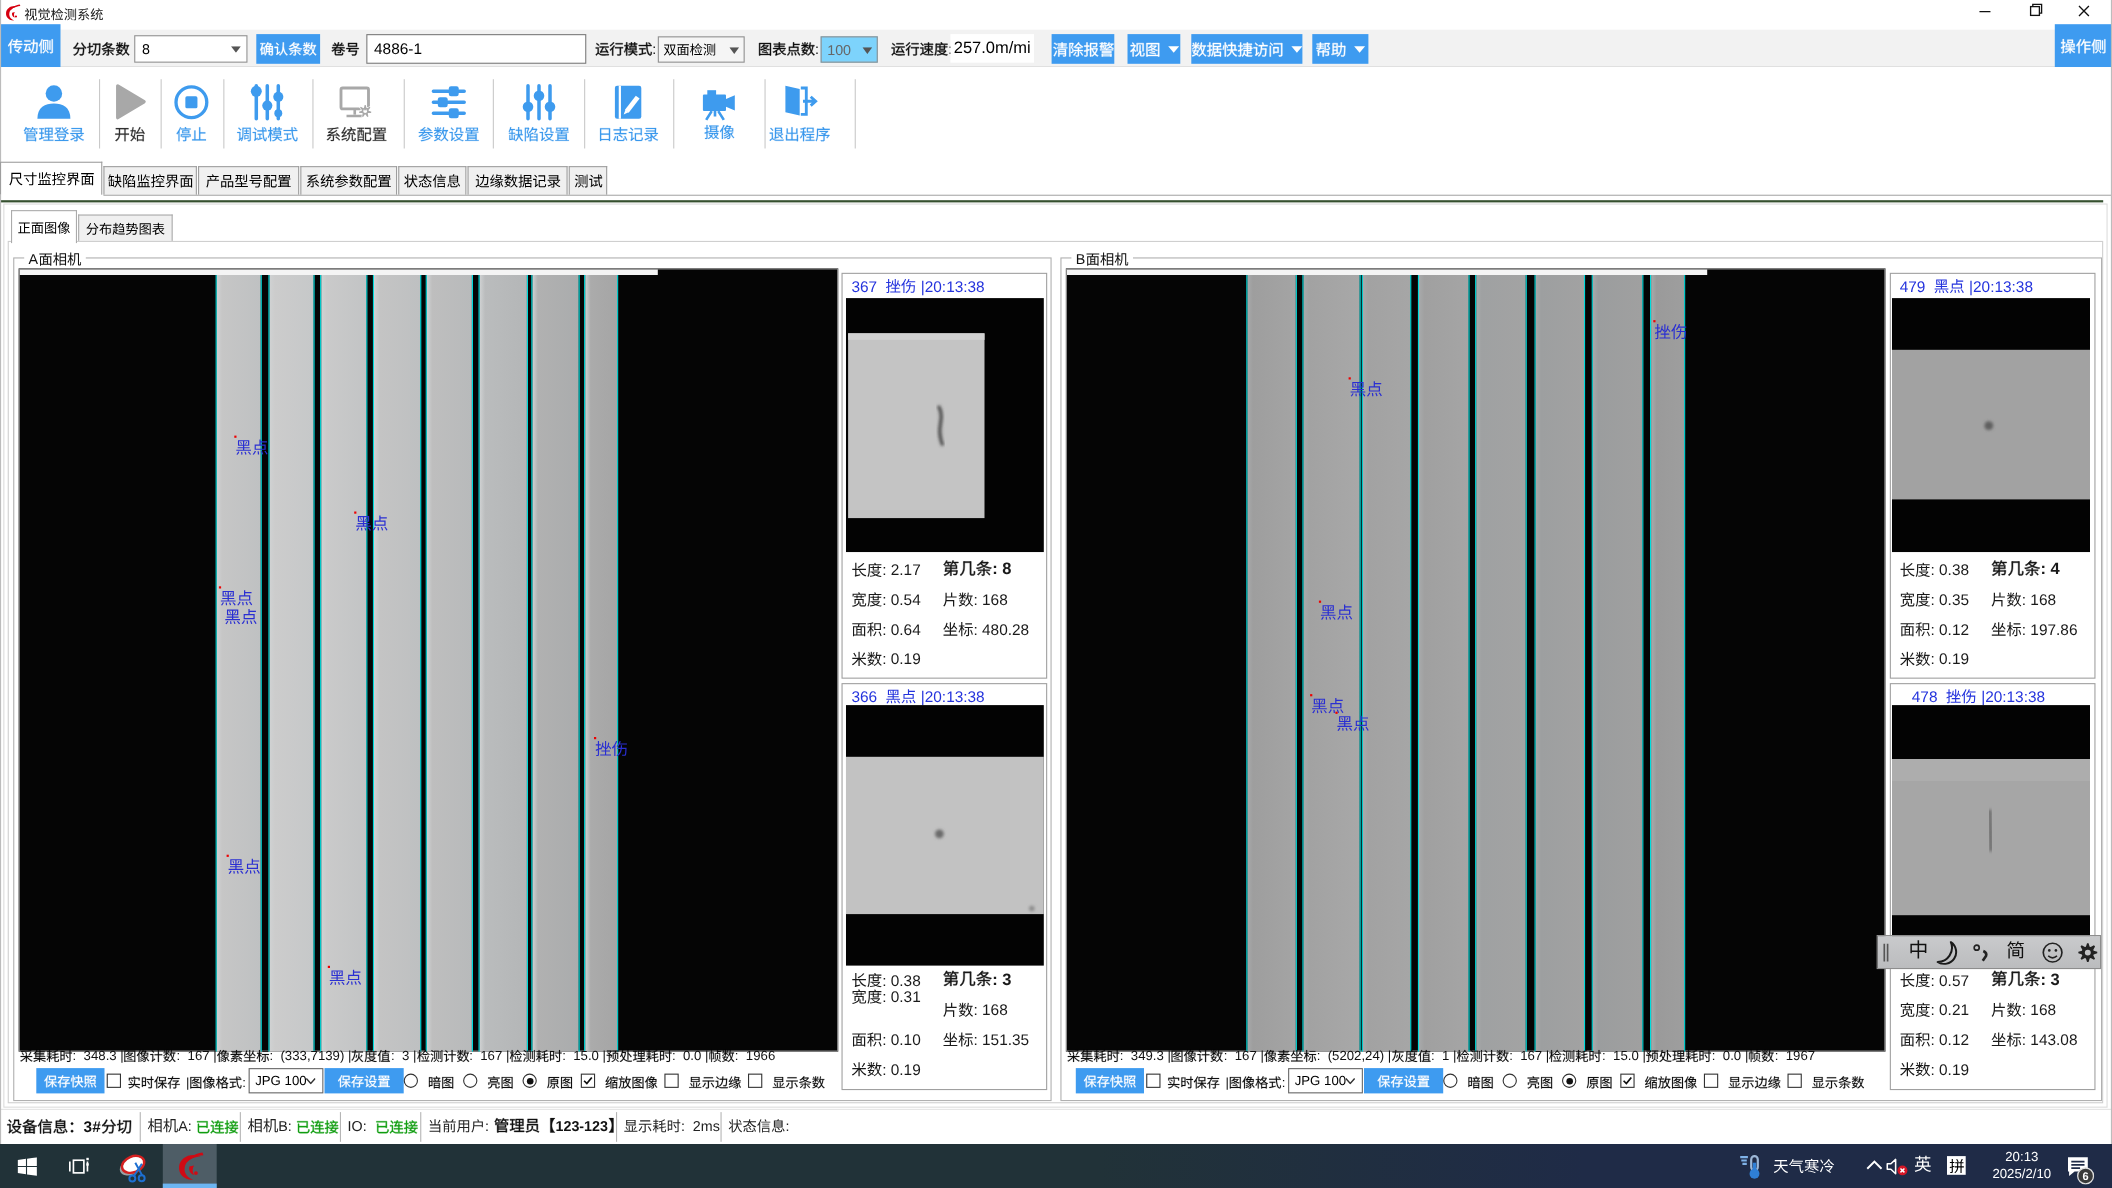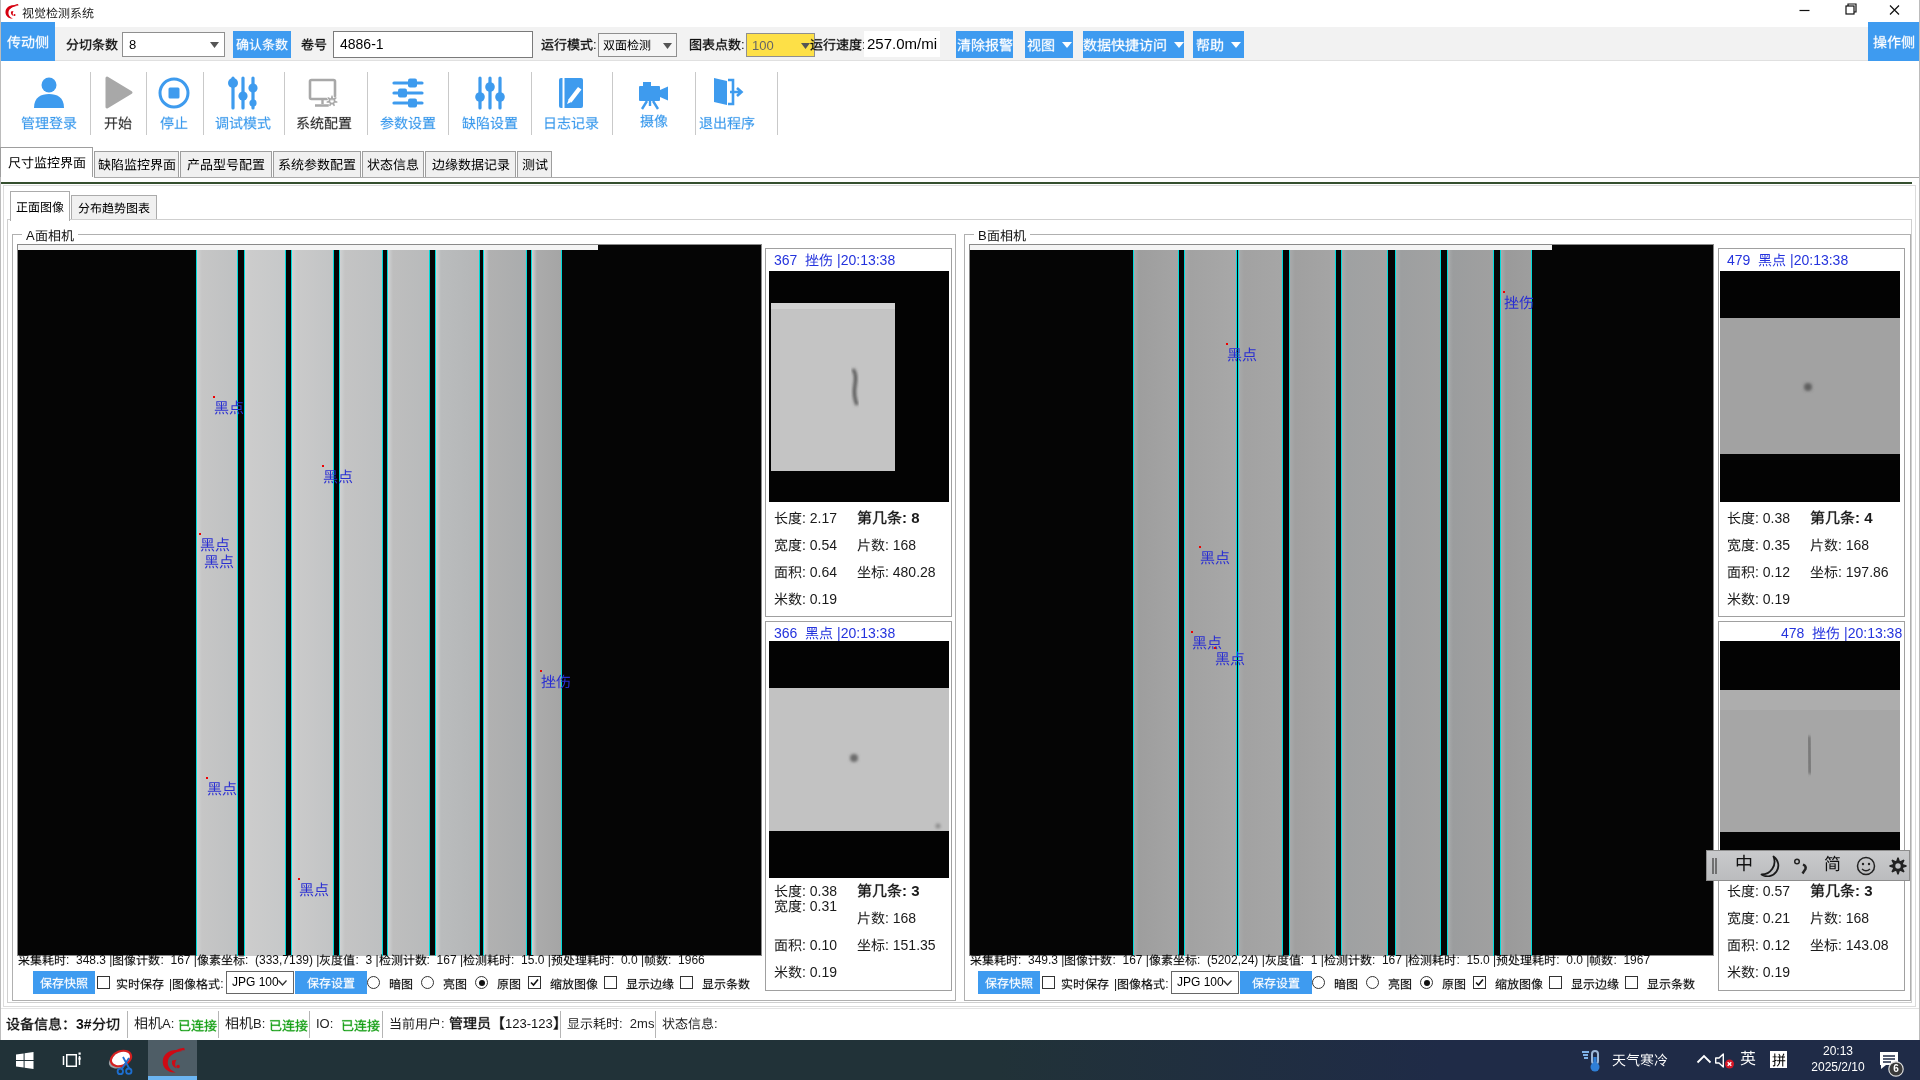--- a/index.html
+++ b/index.html
@@ -101,21 +101,21 @@
 <svg class="ab" style="right:4px;top:9px" width="9" height="6" viewBox="0 0 9 6">
       <path d="M0,0 h9 l-4.5,6 Z" fill="#555"></path>
     </svg>
   </div>
 <div class="ab nw" style="left:689px;top:37px;font-size:13px;color:#111"><svg class="t bb" style="width:52px;height:13px;vertical-align:-1.7px;" viewBox="0 0 4000 1000">
       <use href="#u56FE"></use>
       <use href="#u8868" x="1000"></use>
       <use href="#u70B9" x="2000"></use>
       <use href="#u6570" x="3000"></use>
     </svg>:</div>
-<div class="ab cmb" style="left:746px;top:33px;width:69px;height:24px;background:#fde047">
+<div class="ab cmb" style="left:746px;top:33px;width:52px;height:24px;background:#7dd3fc">
     <span style="font-size:13px;margin-left:5px;color:#666">100</span>
 <svg class="ab" style="right:4px;top:9px" width="9" height="6" viewBox="0 0 9 6">
       <path d="M0,0 h9 l-4.5,6 Z" fill="#555"></path>
     </svg>
   </div>
 <div class="ab nw" style="left:810px;top:37px;font-size:13px;color:#111"><svg class="t bb" style="width:52px;height:13px;vertical-align:-1.7px;" viewBox="0 0 4000 1000">
       <use href="#u8FD0"></use>
       <use href="#u884C" x="1000"></use>
       <use href="#u901F" x="2000"></use>
       <use href="#u5EA6" x="3000"></use>
@@ -552,21 +552,21 @@
     </svg>: 0.12</div>
 <div class="statrow" style="left:1810px;top:564px"><svg class="t" style="width:28px;height:14px;vertical-align:-1.8px;" viewBox="0 0 2000 1000">
       <use href="#u5750"></use>
       <use href="#u6807" x="1000"></use>
     </svg>: 197.86</div>
 <div class="statrow" style="left:1727px;top:591px"><svg class="t" style="width:28px;height:14px;vertical-align:-1.8px;" viewBox="0 0 2000 1000">
       <use href="#u7C73"></use>
       <use href="#u6570" x="1000"></use>
     </svg>: 0.19</div>
 <div class="ab panel" style="left:1718px;top:621px;width:187px;height:370px"></div>
-<div class="ab hdr" style="left:1781px;top:625px">478&nbsp; <svg class="t" style="width:28px;height:14px;vertical-align:-1.8px;" viewBox="0 0 2000 1000">
+<div class="ab hdr" style="left:1738px;top:625px">478&nbsp; <svg class="t" style="width:28px;height:14px;vertical-align:-1.8px;" viewBox="0 0 2000 1000">
       <use href="#u632B"></use>
       <use href="#u4F24" x="1000"></use>
     </svg> |20:13:38</div>
 <div class="statrow" style="left:1727px;top:883px"><svg class="t" style="width:28px;height:14px;vertical-align:-1.8px;" viewBox="0 0 2000 1000">
       <use href="#u957F"></use>
       <use href="#u5EA6" x="1000"></use>
     </svg>: 0.57</div>
 <div class="statrow" style="left:1810px;top:882px;font-weight:bold;font-size:15px"><svg class="t bb" style="width:45px;height:15px;vertical-align:-2.0px;" viewBox="0 0 3000 1000">
       <use href="#u7B2C"></use>
       <use href="#u51E0" x="1000"></use>
@@ -909,21 +909,21 @@
       <use href="#u8FDE" x="1000"></use>
       <use href="#u63A5" x="2000"></use>
     </svg></div>
 <div class="ab" style="left:382px;top:1011px;width:1px;height:27px;background:#b5b5b5"></div>
 <div class="ab nw" style="left:389px;top:1016px;font-size:13px;color:#222"><svg class="t" style="width:52px;height:13px;vertical-align:-1.7px;" viewBox="0 0 4000 1000">
       <use href="#u5F53"></use>
       <use href="#u524D" x="1000"></use>
       <use href="#u7528" x="2000"></use>
       <use href="#u6237" x="3000"></use>
     </svg>:</div>
-<div class="ab nw" style="left:449px;top:1016px;font-size:13px;font-weight:normal;color:#111"><svg class="t bb" style="width:56px;height:14px;vertical-align:-1.8px;" viewBox="0 0 4000 1000">
+<div class="ab nw" style="left:449px;top:1016px;font-size:13px;font-weight:bold;color:#111"><svg class="t bb" style="width:56px;height:14px;vertical-align:-1.8px;" viewBox="0 0 4000 1000">
       <use href="#u7BA1"></use>
       <use href="#u7406" x="1000"></use>
       <use href="#u5458" x="2000"></use>
       <use href="#u3010" x="3000"></use>
     </svg>123-123<svg class="t bb" style="width:14px;height:14px;vertical-align:-1.8px;" viewBox="0 0 1000 1000">
       <use href="#u3011"></use>
     </svg></div>
 <div class="ab" style="left:560px;top:1011px;width:1px;height:27px;background:#b5b5b5"></div>
 <div class="ab nw" style="left:567px;top:1016px;font-size:13px;color:#222"><svg class="t" style="width:52px;height:13px;vertical-align:-1.7px;" viewBox="0 0 4000 1000">
       <use href="#u663E"></use>

